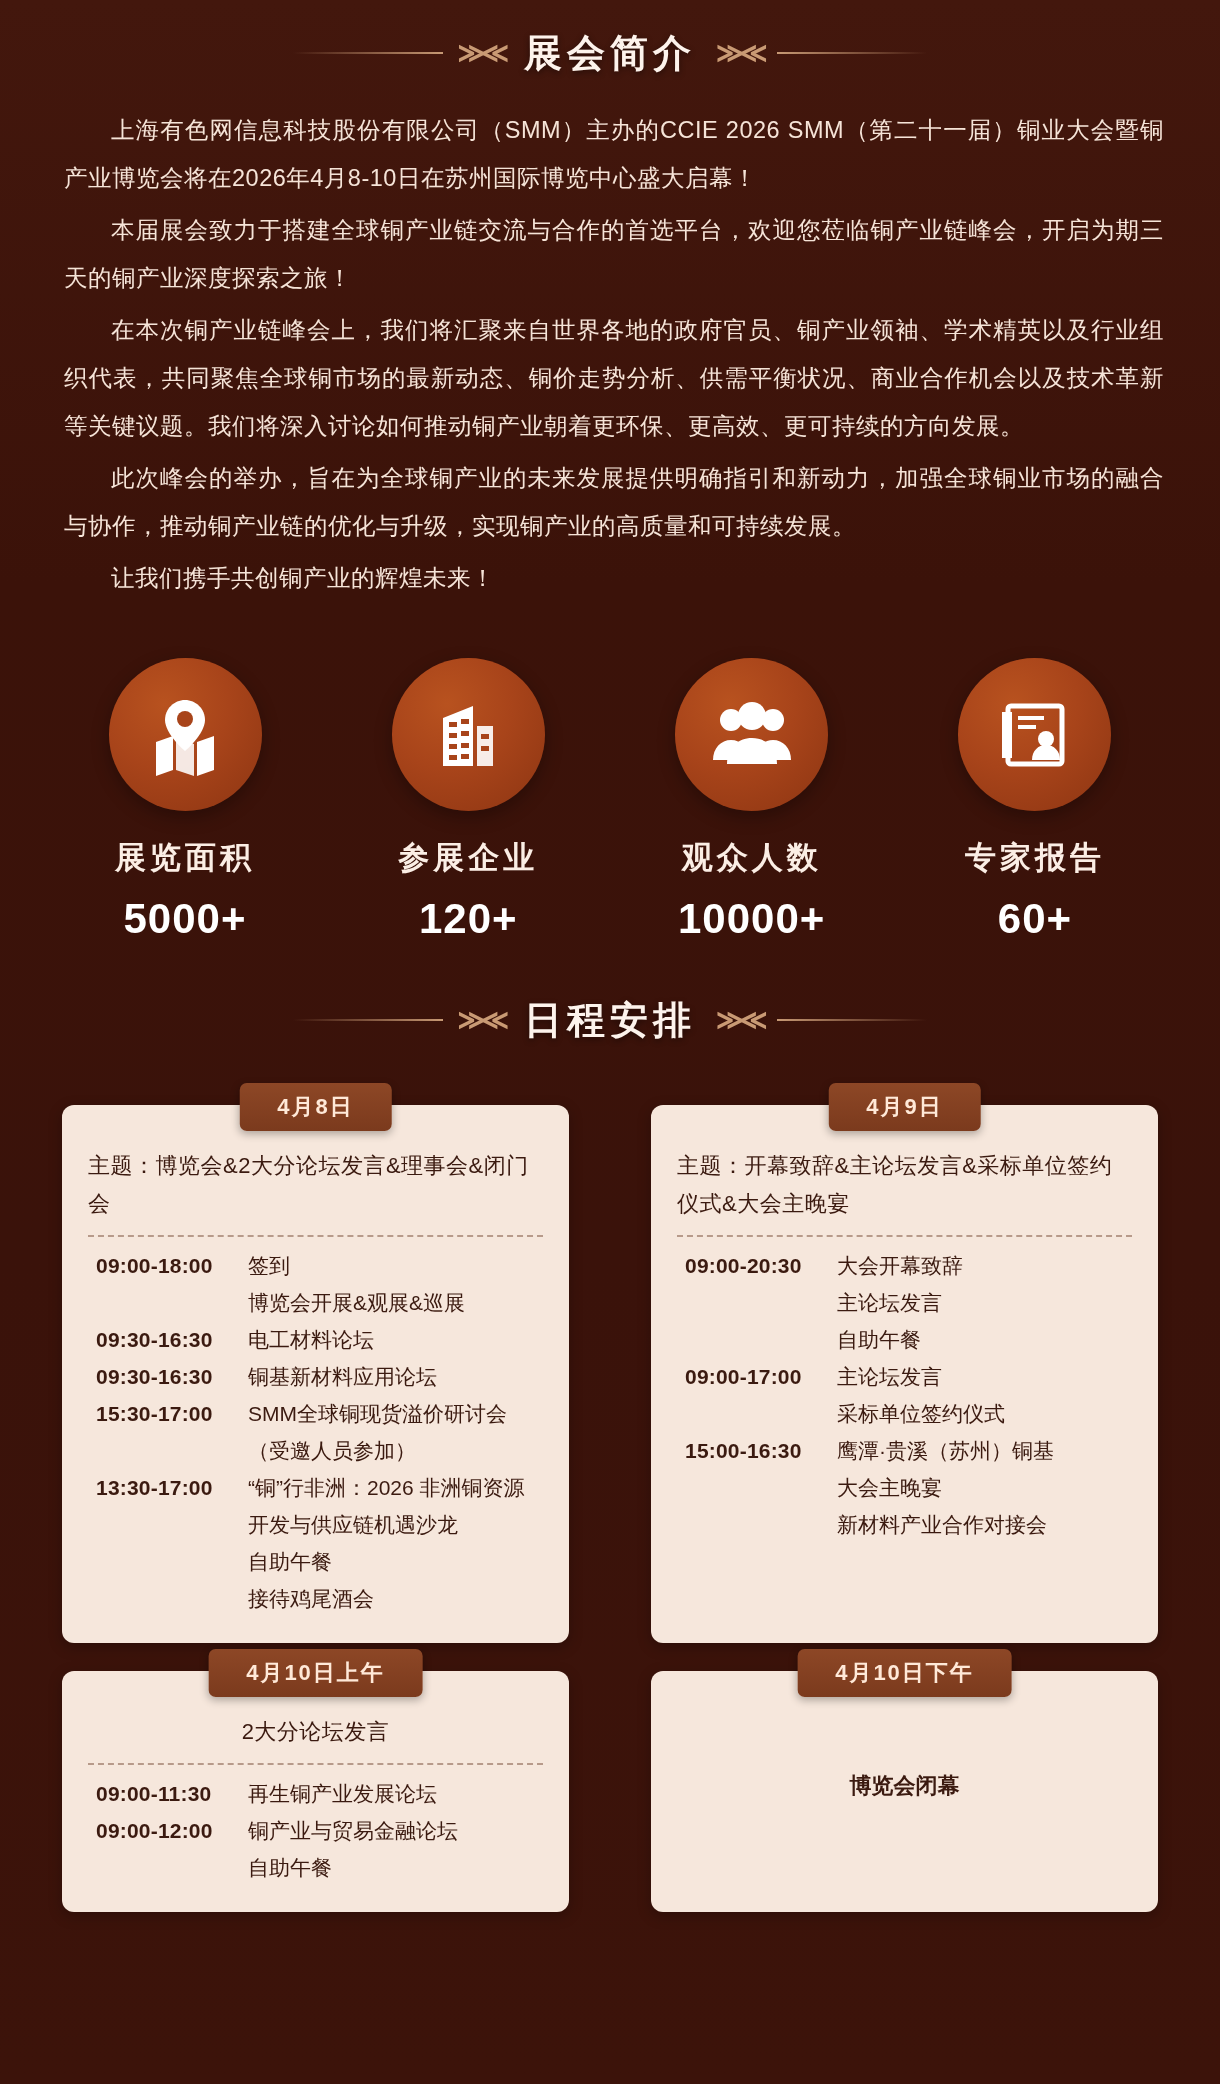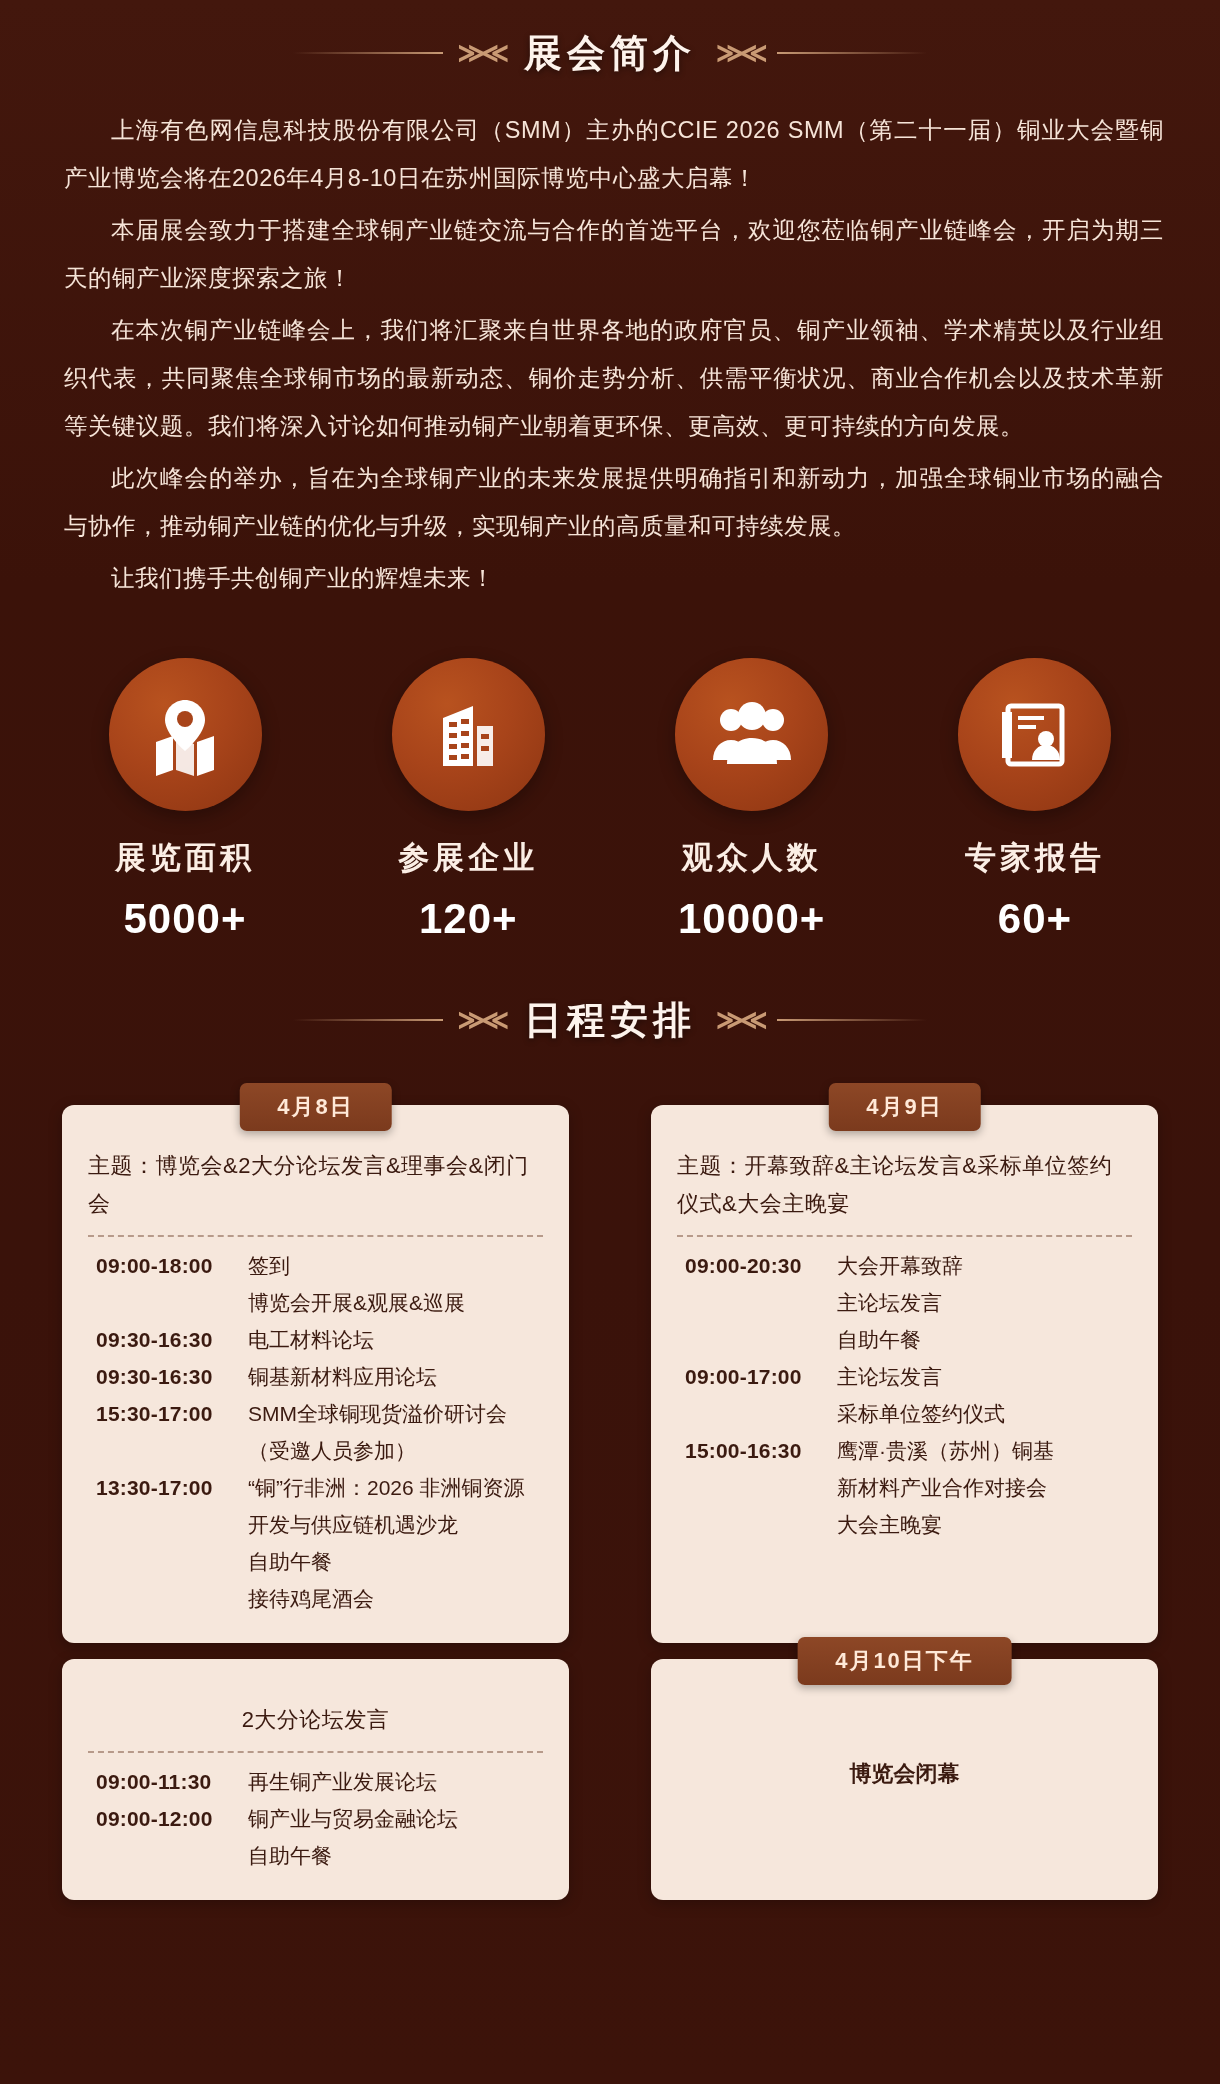--- a/index.html
+++ b/index.html
@@ -112,21 +112,21 @@
   }
 
   
   .schedule-head { padding-top: 58px; }
 
   .cards {
     margin: 66px auto 0;
     width: 1096px;
     display: flex;
     flex-wrap: wrap;
-    gap: 16px 34px;
+    gap: 28px 34px;
     justify-content: space-between;
     padding-bottom: 40px;
   }
   .card {
     width: 507px;
     background: #f6e7dc;
     border-radius: 12px;
     position: relative;
     padding: 42px 26px 26px 26px;
     box-sizing: border-box;
@@ -366,30 +366,31 @@
         <div class="row">
             <span class="time"></span>
             <span class="desc">采标单位签约仪式</span>
           </div>
         <div class="row">
             <span class="time">15:00-16:30</span>
             <span class="desc">鹰潭·贵溪（苏州）铜基</span>
           </div>
         <div class="row">
             <span class="time"></span>
+            <span class="desc">大会主晚宴</span>
+          </div>
+        <div class="row">
+            <span class="time"></span>
             <span class="desc">新材料产业合作对接会</span>
           </div>
-        <div class="row">
-            <span class="time"></span>
-            <span class="desc">大会主晚宴</span>
-          </div>
       </div>
     </div>
 
     <div class="card short">
+      <div class="card-tag">4月10日上午</div>
       <div class="card-topic center">2大分论坛发言</div>
       <hr class="dashed">
       <div class="rows">
         <div class="row">
             <span class="time">09:00-11:30</span>
             <span class="desc">再生铜产业发展论坛</span>
           </div>
         <div class="row">
             <span class="time">09:00-12:00</span>
             <span class="desc">铜产业与贸易金融论坛</span>

